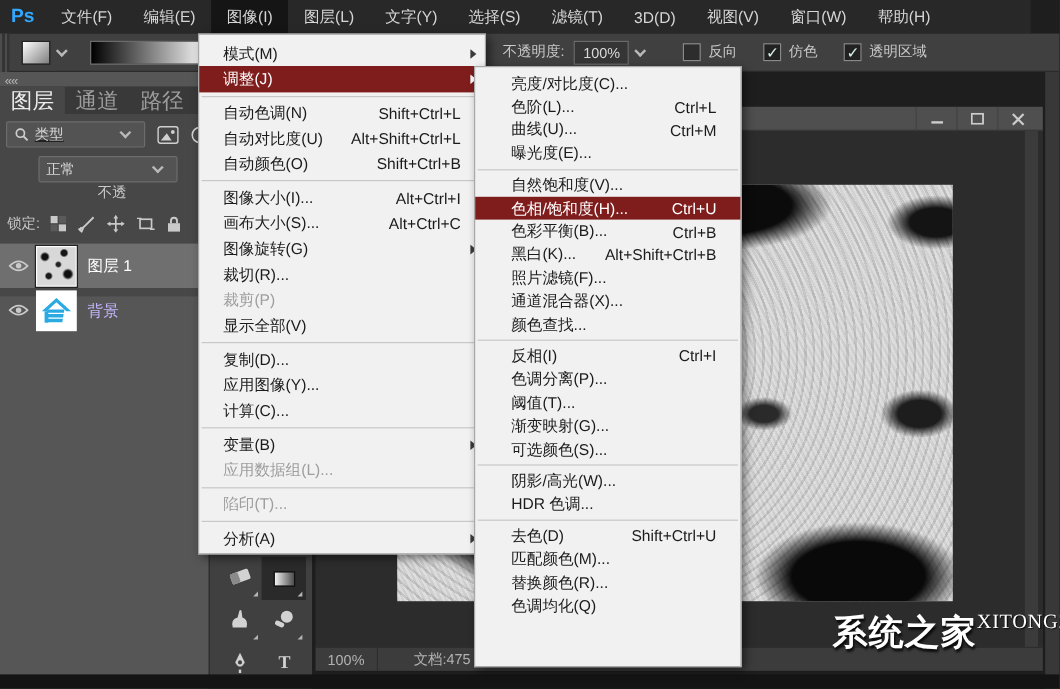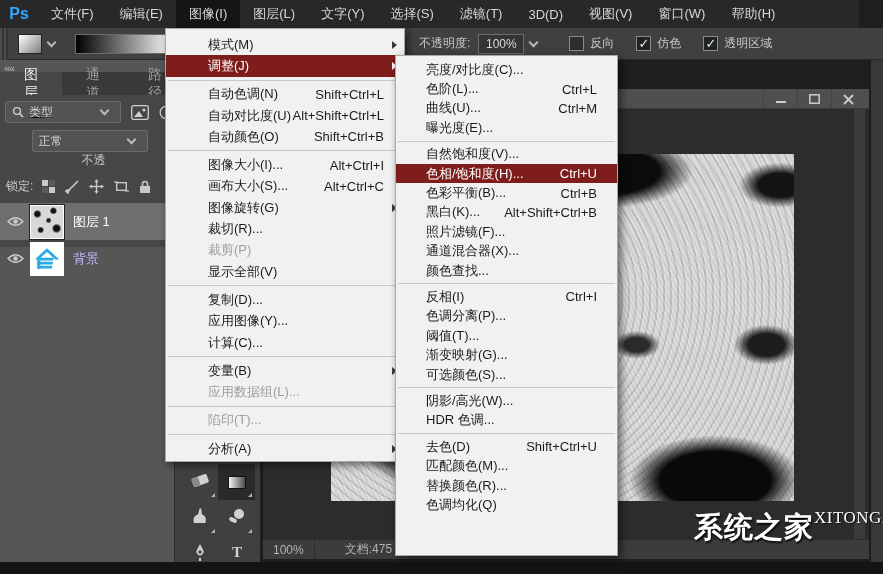--- a/index.html
+++ b/index.html
@@ -37,21 +37,21 @@
   .checkbox { width:15px; height:15px; border:1px solid #8a8a8a; background:#2d2d2d;
     display:flex; align-items:center; justify-content:center; color:#d8f4e8;
     font-size:13px; line-height:13px; }
   .checkbox.checked { background:#222; }
   .cb-item { display:flex; align-items:center; gap:6px; margin-right:14px; }
 
   
   .left-col { left:0; top:60px; width:174px; height:514px; background:#565656; }
   .collapse { left:4px; top:62px; color:#b9b9b9; font-size:11px; letter-spacing:-1px; }
   .tabsbar { left:0; top:72px; width:174px; height:23px; background:#393939; display:flex; }
-  .ptab { padding:0 24px; display:flex; align-items:center; font-size:14px; color:#9d9d9d; }
+  .ptab { padding:0 9px; display:flex; align-items:center; font-size:18px; color:#9d9d9d; }
   .ptab.active { background:#474747; color:#ececec; }
   .panel-body { left:0; top:95px; width:174px; height:152px; background:#474747; }
   .prow { display:flex; align-items:center; }
   .pbox { height:22px; background:#535353; border:1px solid #6c6c6c; border-radius:2px;
     display:flex; align-items:center; color:#d6d6d6; font-size:12px; padding:0 6px; }
   .icon-btn { display:flex; align-items:center; justify-content:center; }
   .lockrow { color:#c9c9c9; font-size:12px; }
   .layer-row { width:174px; height:37px; display:flex; align-items:center; color:#c4b5fd; font-size:13px; }
   .layer-row.selected { background:#6f6f6f; color:#ffffff; }
   .thumb { width:34px; height:34px; margin-right:9px; }
@@ -109,21 +109,21 @@
   .doc-info { margin-left:30px; }
   .right-strip { left:871px; top:60px; width:12px; height:514px; background:#383838; }
   .bottom-strip { left:0; top:562px; width:883px; height:12px; background:#141414; }
 
   
   .menu { background:#f1f1f1; border:1px solid #a8a8a8;
     box-shadow:3px 3px 8px rgba(0,0,0,0.55); color:#1b1b1b; font-size:13px; }
   .image-menu { left:165px; top:28px; width:240px; height:434px; padding-top:5px; }
   .adjust-menu { left:395px; top:55px; width:223px; height:501px; padding-top:4px; }
   .menu-item { position:relative; display:flex; align-items:center;
-    padding:0 6px 0 42px; cursor:default; }
+    padding:0 6px 0 20px; cursor:default; }
   .image-menu .menu-item { height:21.3px; }
   .adjust-menu .menu-item { height:19.4px; padding-left:30px; }
   .menu-item .lbl { flex:0 0 auto; }
   .menu-item .sc { margin-left:auto; padding-right:14px; }
   .menu-item.disabled { color:#9e9e9e; }
   .menu-item.hl { background:#7f1d1d; color:#ffffff; }
   .menu-sep { height:1px; background:#c7c7c7; margin:3px 2px; }
   .sub-arrow { position:absolute; right:7px; top:50%; transform:translateY(-50%);
     width:0; height:0; border-left:5px solid #3a3a3a;
     border-top:4px solid transparent; border-bottom:4px solid transparent; }

